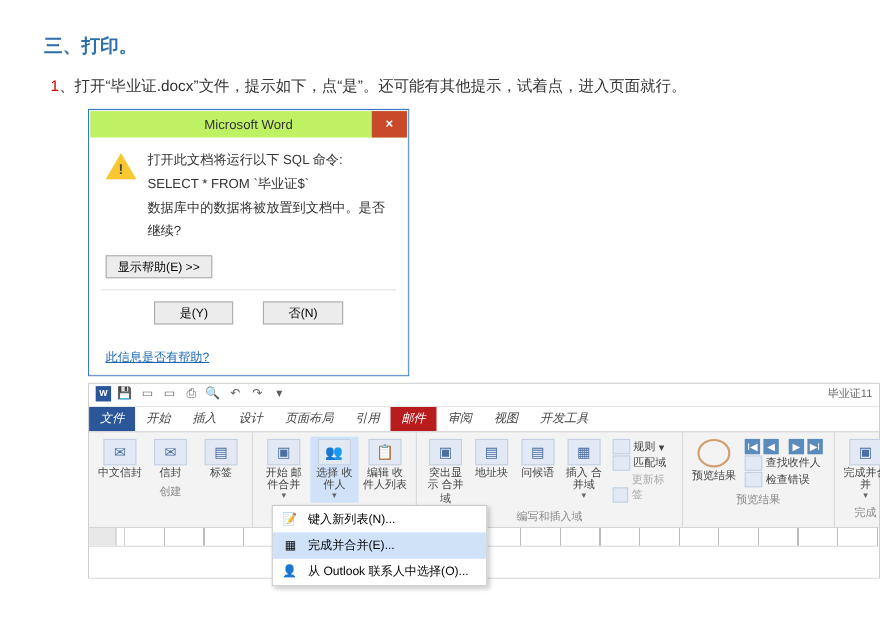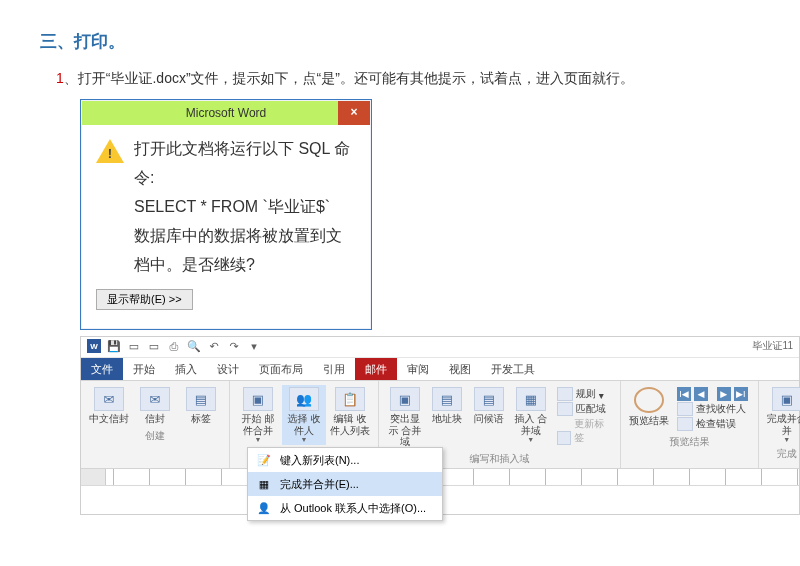--- a/index.html
+++ b/index.html
@@ -1,47 +1,47 @@
 <!DOCTYPE html>
 <html><head>
 <meta charset="utf-8">
 <style>
   body { margin: 0; font-family: "Microsoft YaHei", SimSun, sans-serif; background: #fff; width: 800px; }
   .page { padding: 30px 40px; }
   .section-title { color: #2e6faa; font-weight: bold; font-size: 17px; margin-bottom: 14px; }
-  .step { font-size: 14px; color: #333; margin: 6px 0 10px 16px; line-height: 1.6; }
+  .step { font-size: 14px; color: #333; margin: 6px 0 10px 6px; line-height: 1.6; }
   .step-num { color: #c00; }
 
   
   .dialog-wrap { border: 1px solid #3a78c0; display: inline-block; margin-left: 40px; }
   .dialog { width: 288px; background: #fff; font-size: 12px; border: 1px solid #eef2f8; }
   .dlg-title { background: #bef264; height: 24px; line-height: 24px; position: relative; }
   .dlg-title-text { position: absolute; left:0; right:0; text-align: center; color: #333; font-size: 12px; }
   .dlg-close { position: absolute; right: 0; top: 0; width: 32px; height: 24px; background: #c94a2b; color: #fff; text-align: center; line-height: 22px; font-weight: bold; }
   .dlg-body { padding: 10px 14px 8px 14px; background: #fff; }
   .dlg-msg-area { display: flex; gap: 10px; }
   .warn-icon { width: 28px; height: 28px; flex-shrink: 0; margin-top: 4px; }
   .warn-tri { width:0; height:0; border-left:14px solid transparent; border-right:14px solid transparent; border-bottom:24px solid #f9c72f; position: relative; }
   .warn-ex { position: absolute; left:-3px; top:7px; width:6px; text-align:center; color:#444; font-weight:bold; font-size:13px; }
-  .dlg-lines { line-height: 1.8; font-size: 16px; color: #333; }
+  .dlg-lines { line-height: 1.8; font-size: 12px; color: #333; }
   .dlg-help { margin: 10px 0 10px 0; }
   .btn { background: #ececec; border: 1px solid #acacac; padding: 2px 10px; font-size: 11px; display: inline-block; }
   .dlg-actions { text-align: center; padding: 4px 0 10px 0; border-top: 1px solid #dfdfdf; margin: 4px -4px 0 -4px; }
   .dlg-actions .btn { margin: 6px 12px 0 12px; padding: 2px 22px; }
   .dlg-link { color: #1b66b1; font-size: 11px; padding: 4px 0 8px 14px; text-decoration: underline; }
 
   
   .word { border: 1px solid #cfcfcf; margin: 6px 0 0 40px; width: 718px; font-size: 11px; background:#fff; }
   .titlebar { background: #fff; height: 20px; position: relative; border-bottom:1px solid #e5e5e5; }
   .qat { display: flex; align-items: center; gap: 6px; padding: 2px 6px; }
   .word-logo { width:14px; height:14px; background:#2b579a; color:#fff; font-size:8px; display:flex; align-items:center; justify-content:center; font-weight:bold; }
   .qat-ico { width:14px; height:14px; display:flex; align-items:center; justify-content:center; color:#5e5e5e; font-size:11px; }
   .doc-title { position:absolute; right:6px; top:2px; font-size:10px; color:#666; }
   .tabs { background:#fff; display:flex; height:22px; align-items:stretch; }
-  .tab { padding: 0 10px; display:flex; align-items:center; color:#444; background:#fff; }
+  .tab { padding: 0 10px; display:flex; align-items:center; color:#444; background:#fff;font-style:italic; }
   .tab.file { background:#2b579a; color:#fff; }
   .tab.active { background:#b91c1c; color:#fff; }
   .ribbon { background:#f3f3f3; display:flex; border-top:1px solid #d4d4d4; border-bottom:1px solid #d4d4d4; position:relative; }
   .group { border-right:1px solid #d9d9d9; padding:4px 6px 2px 6px; display:flex; flex-direction:column; align-items:center; }
   .group-items { display:flex; gap:2px; }
   .rbtn { display:flex; flex-direction:column; align-items:center; width:42px; padding:2px 1px; }
   .rbtn .ico { width:28px; height:22px; background:#e3e9f4; border:1px solid #c4d0e2; display:flex; align-items:center; justify-content:center; font-size:13px; color:#4a6fa0; }
   .rbtn.sel { background:#cfe2f8; }
   .rbtn .lbl { font-size:10px; color:#444; text-align:center; line-height:1.15; margin-top:2px; }
   .rbtn .dd { font-size:7px; color:#666; }
@@ -86,21 +86,26 @@
                 <div class="warn-ex">!</div>
               </div>
             </div>
           <div class="dlg-lines">
             <div>打开此文档将运行以下 SQL 命令:</div>
             <div>SELECT * FROM `毕业证$`</div>
             <div>数据库中的数据将被放置到文档中。是否继续?</div>
           </div>
         </div>
         <div class="dlg-help"><span class="btn">显示帮助(E) &gt;&gt;</span></div>
-      </div>
+        <div class="dlg-actions">
+          <span class="btn">是(Y)</span>
+          <span class="btn">否(N)</span>
+        </div>
+      </div>
+      <div class="dlg-link">此信息是否有帮助?</div>
     </div>
   </div>
 
 
   <div class="word">
     <div class="titlebar">
       <div class="qat">
         <div class="word-logo">W</div>
         <div class="qat-ico">💾</div>
         <div class="qat-ico">▭</div>

